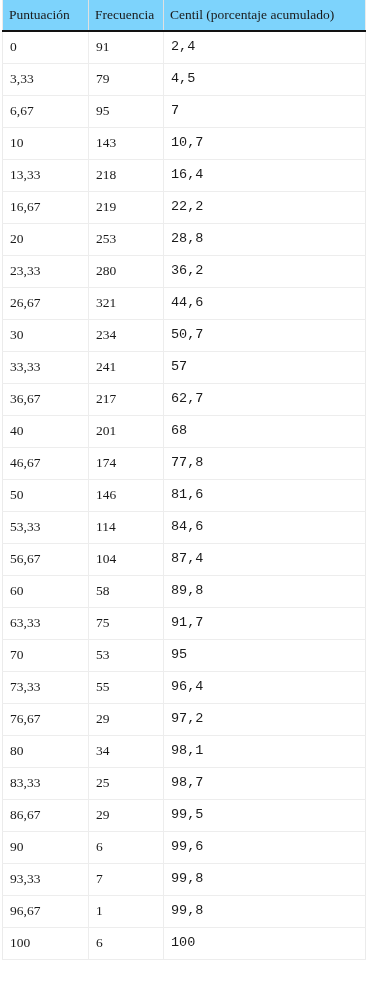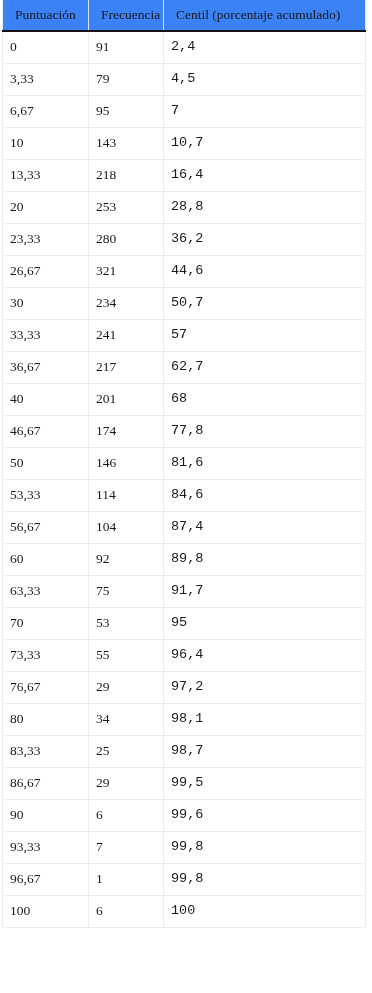--- a/index.html
+++ b/index.html
@@ -24,26 +24,26 @@
     table-layout: fixed;
     border-left: 1px solid #ebebeb;
     border-right: 1px solid #ebebeb;
   }
 
   #freq-table col.col-score { width: 86px; }
   #freq-table col.col-freq  { width: 75px; }
   #freq-table col.col-pct   { width: 202px; }
 
   #freq-table thead th {
-    background: #3b82f6;
+    background: #7dd3fc;
     font-weight: normal;
     font-size: 13.5px;
     line-height: 1;
     text-align: left;
-    padding: 8px 0 8px 12px;
+    padding: 8px 0 8px 6px;
     border-bottom: 2px solid #121212;
     border-right: 1px solid #e0e0e0;
     white-space: nowrap;
     vertical-align: middle;
   }
   #freq-table thead th:last-child {
     border-right: none;
   }
 
   #freq-table tbody td {
@@ -102,20 +102,25 @@
         <td>10</td>
         <td>143</td>
         <td>10,7</td>
       </tr>
       <tr>
         <td>13,33</td>
         <td>218</td>
         <td>16,4</td>
       </tr>
       <tr>
+        <td>16,67</td>
+        <td>219</td>
+        <td>22,2</td>
+      </tr>
+      <tr>
         <td>20</td>
         <td>253</td>
         <td>28,8</td>
       </tr>
       <tr>
         <td>23,33</td>
         <td>280</td>
         <td>36,2</td>
       </tr>
       <tr>
@@ -158,21 +163,21 @@
         <td>114</td>
         <td>84,6</td>
       </tr>
       <tr>
         <td>56,67</td>
         <td>104</td>
         <td>87,4</td>
       </tr>
       <tr>
         <td>60</td>
-        <td>92</td>
+        <td>58</td>
         <td>89,8</td>
       </tr>
       <tr>
         <td>63,33</td>
         <td>75</td>
         <td>91,7</td>
       </tr>
       <tr>
         <td>70</td>
         <td>53</td>

